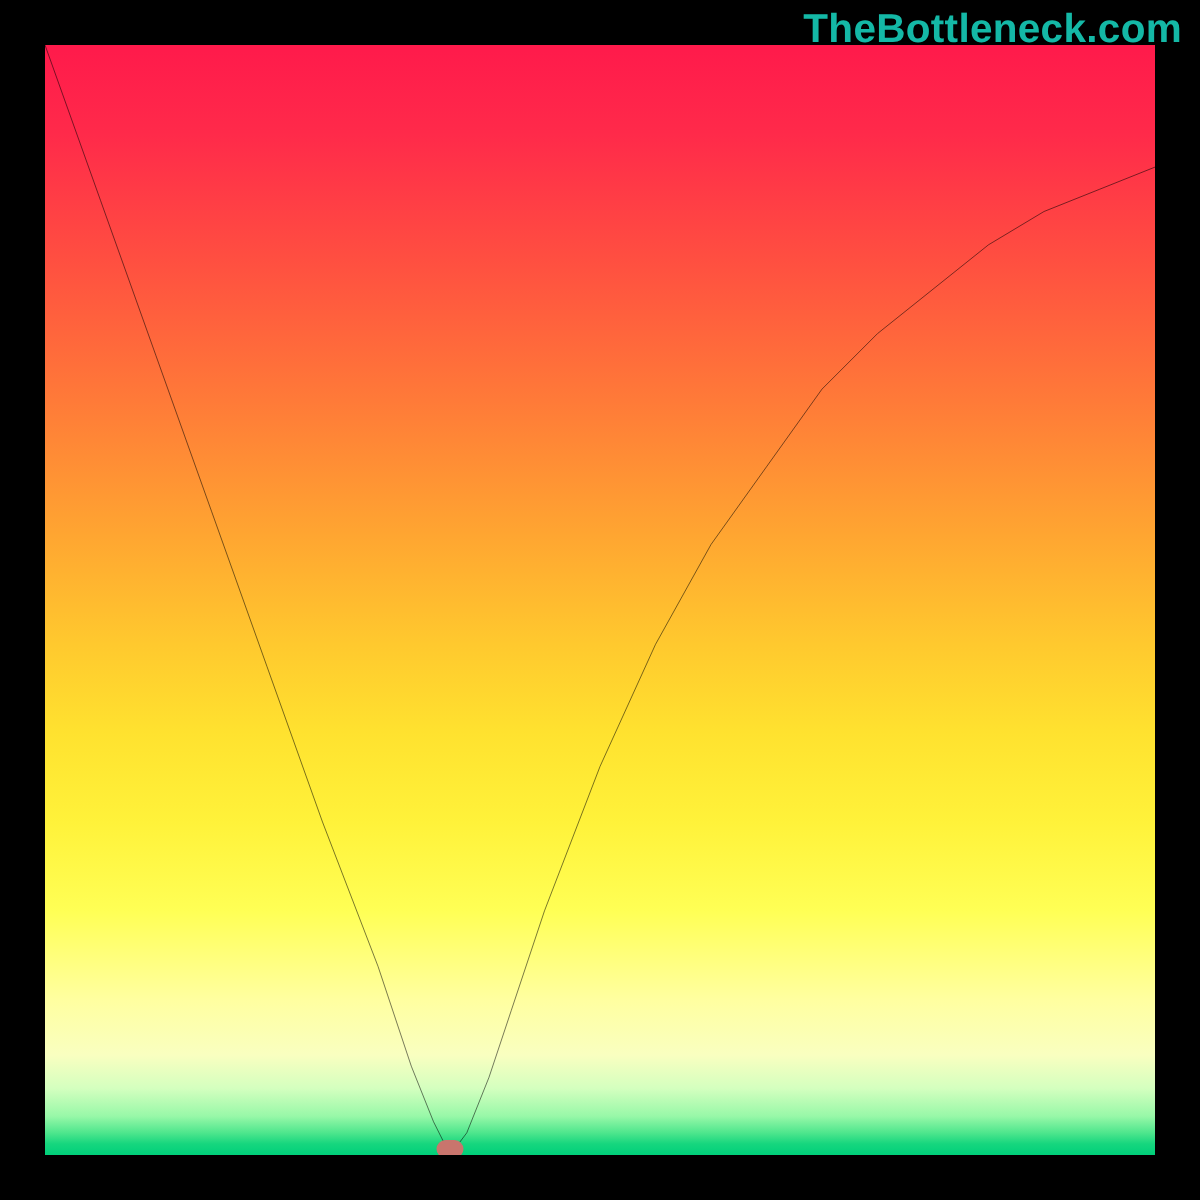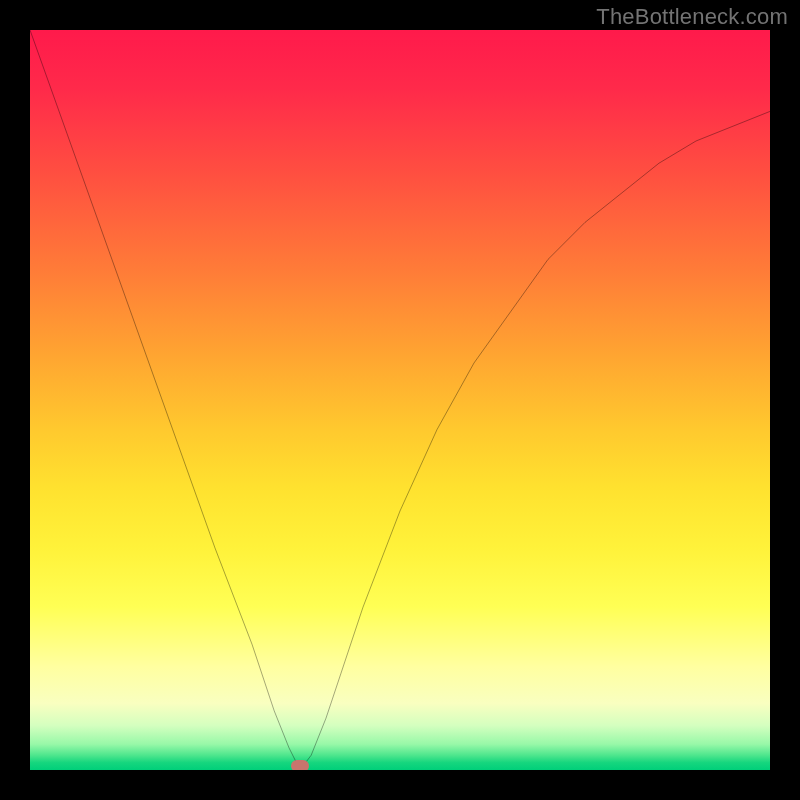--- a/index.html
+++ b/index.html
@@ -8,24 +8,24 @@
     width: 800px;
     height: 800px;
     background: #000;
     position: relative;
     font-family: Arial, Helvetica, sans-serif;
   }
   .watermark {
     position: absolute;
     top: 4px;
     right: 12px;
-    color: #737373;
-    font-weight: 400;
+    color: #14b8a6;
+    font-weight: 700;
     letter-spacing: 0.2px;
-    font-size: 22px;
+    font-size: 27px;
     z-index: 10;
   }
   .plot-area {
     position: absolute;
     left: 30px;
     top: 30px;
     width: 740px;
     height: 740px;
     overflow: hidden;
   }

